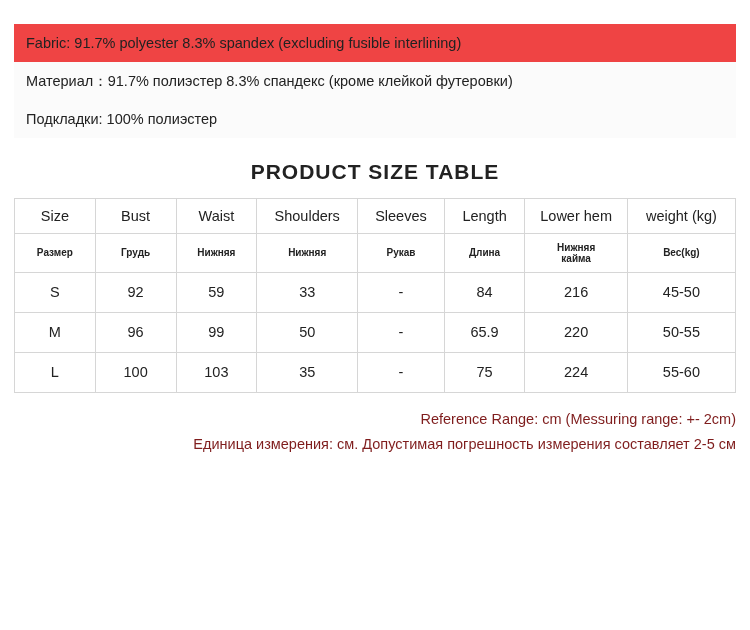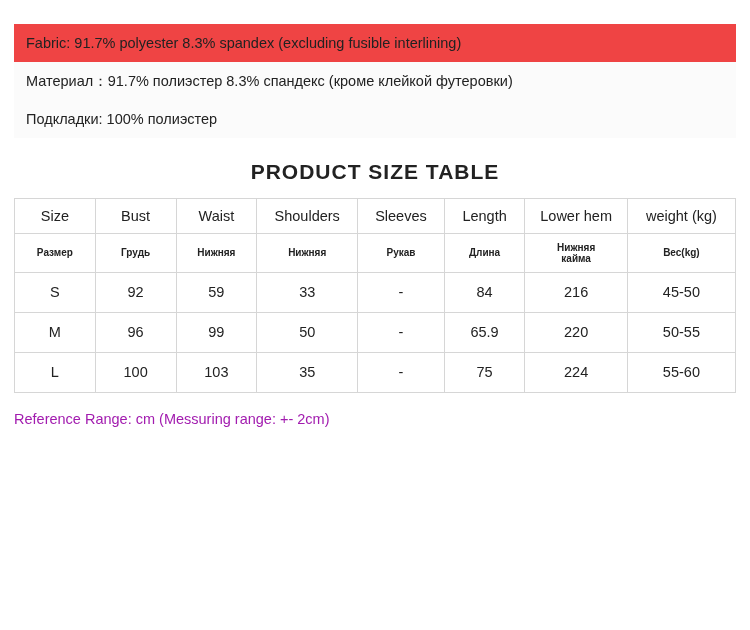--- a/index.html
+++ b/index.html
@@ -113,23 +113,24 @@
     line-height: 1.15;
   }
 
   
   .footnotes {
     padding: 0 14px;
     margin-top: 14px;
   }
   .footnote {
     font-size: 14.5px;
-    color: #a21caf;
+    color: #7f1d1d;
     line-height: 1.7;
     white-space: nowrap;
+    text-align: right;
   }
 </style>
 </head>
 <body>
 
 <div class="page">
 
 
   <div class="info-list">
     <div class="info-row shade">Fabric: 91.7% polyester 8.3% spandex (excluding fusible interlining)</div>
@@ -205,15 +206,16 @@
           <td>75</td>
           <td>224</td>
           <td>55-60</td>
         </tr>
       </tbody>
     </table>
   </div>
 
   <div class="footnotes">
     <div class="footnote">Reference Range: cm (Messuring range: +- 2cm)</div>
+    <div class="footnote">Единица измерения: см. Допустимая погрешность измерения составляет 2-5 см</div>
   </div>
 
 </div>
 
 </body></html>

